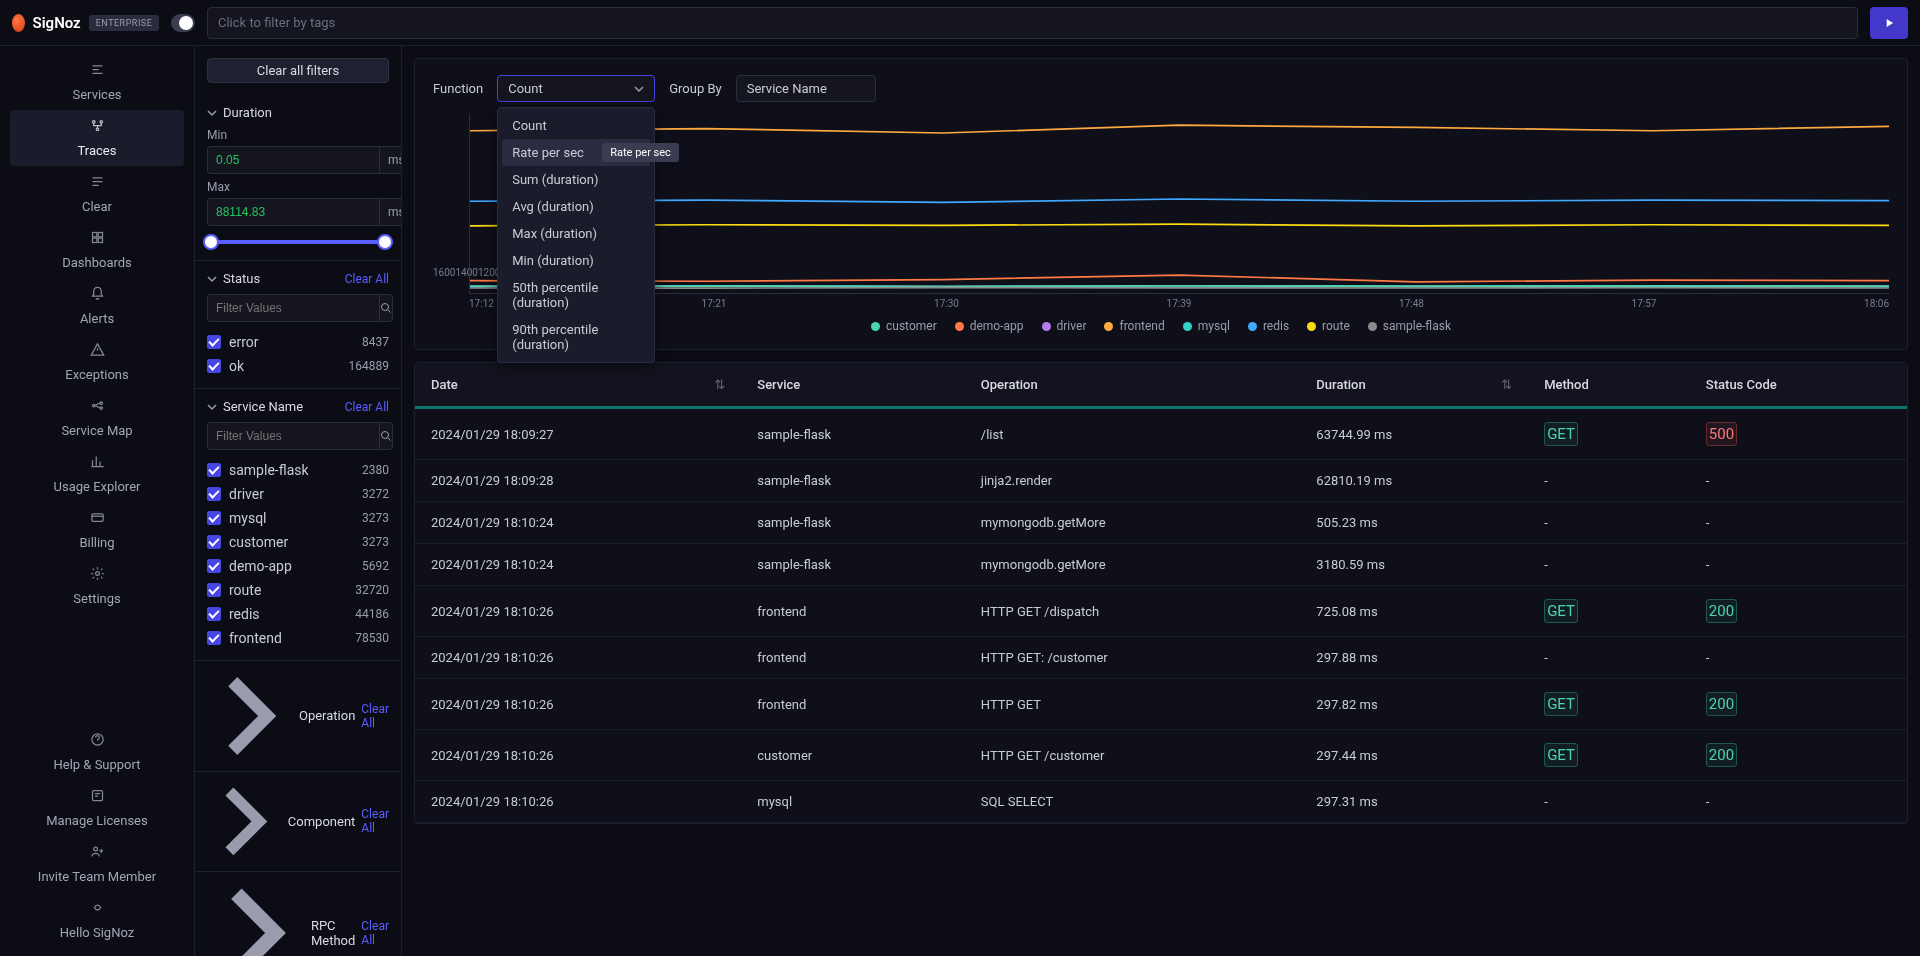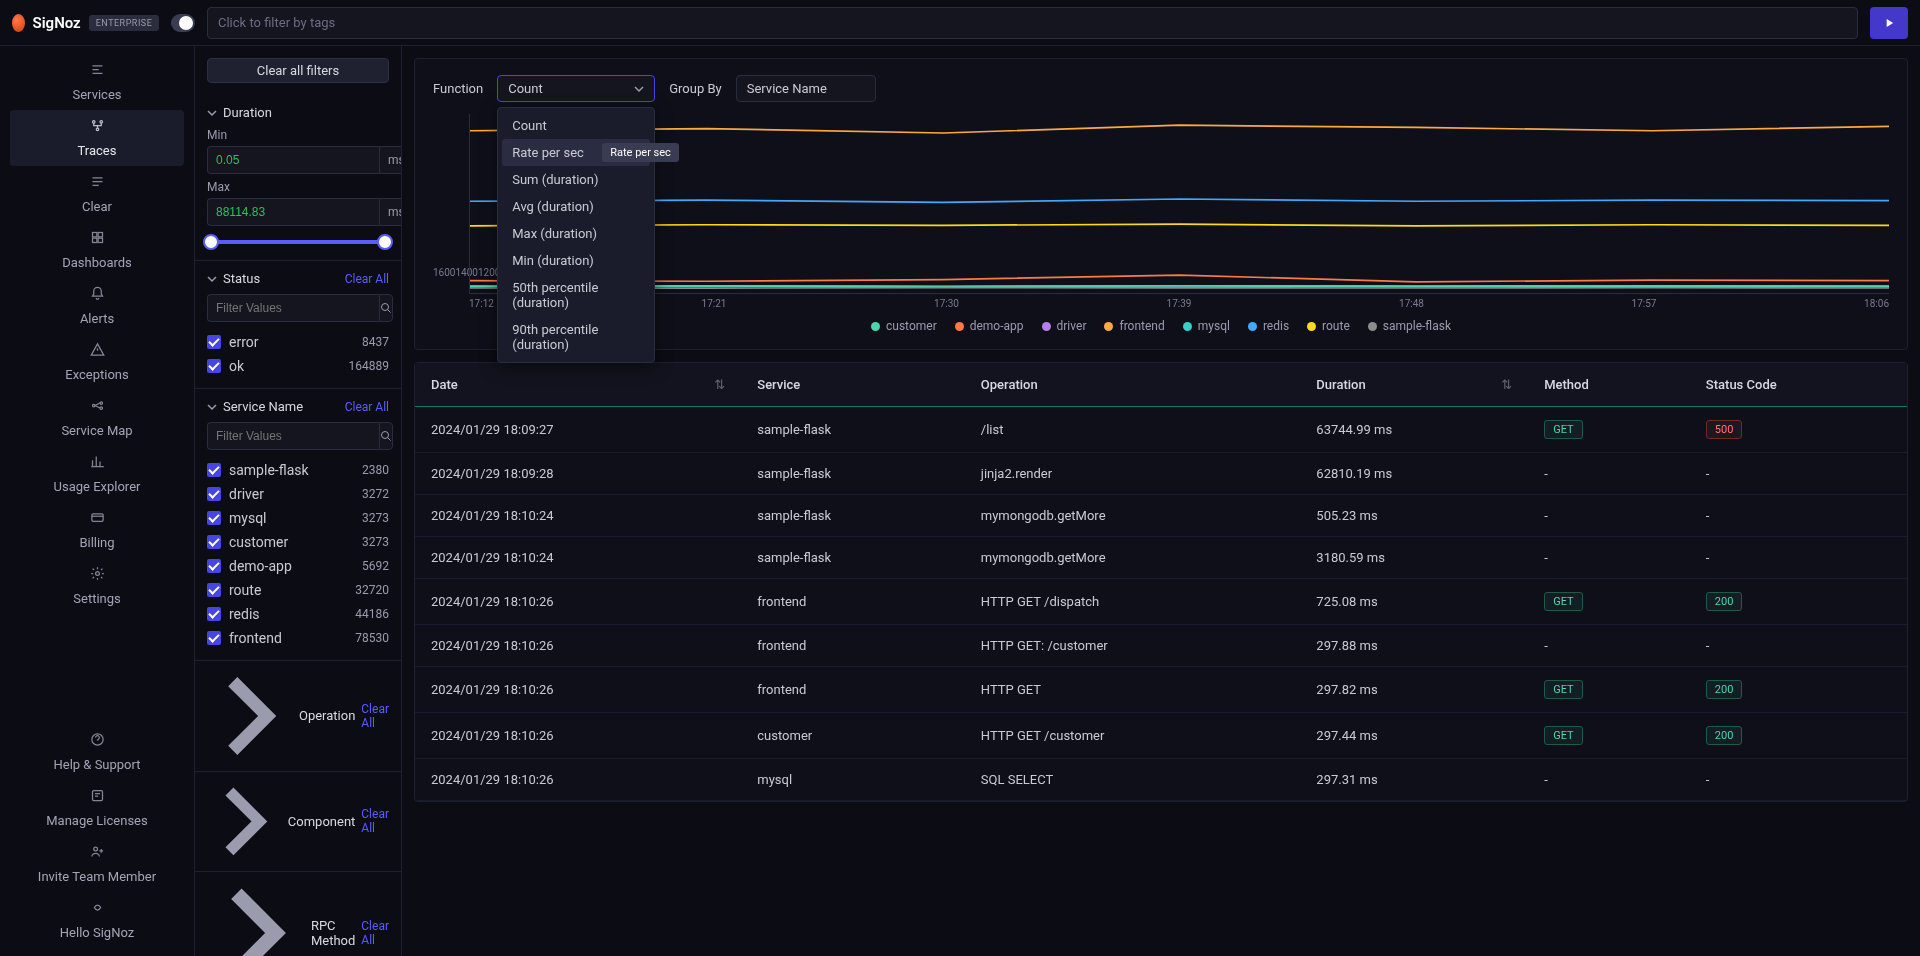--- a/index.html
+++ b/index.html
@@ -89,24 +89,24 @@
 .plot { flex: 1; position: relative; border-left: 1px solid #2a2d3e; border-bottom: 1px solid #2a2d3e; }
 .plot svg { width: 100%; height: 100%; }
 .x-axis { display: flex; justify-content: space-between; font-size: 10px; color: #7a7c8f; padding-left: 36px; margin-top: 4px; }
 .legend { display: flex; gap: 18px; justify-content: center; margin-top: 10px; flex-wrap: wrap; }
 .legend-item { display: flex; align-items: center; gap: 6px; font-size: 12px; color: #9a9cad; }
 .legend-dot { width: 9px; height: 9px; border-radius: 50%; }
 
 
 .table-card { margin: 12px; border: 1px solid #1e2030; border-radius: 4px; background: #0e0f19; }
 table { width: 100%; border-collapse: collapse; }
-thead th { text-align: left; padding: 14px 16px; color: #d8d9e2; font-weight: 500; font-size: 13px; border-bottom: 1px solid #0f766e; background: #12131e; margin-top: 36px; }
+thead th { text-align: left; padding: 14px 16px; color: #d8d9e2; font-weight: 500; font-size: 13px; border-bottom: 3px solid #0f766e; background: #12131e; margin-top: 36px; }
 thead th .sort { float: right; opacity: 0.4; }
 tbody td { padding: 13px 16px; border-bottom: 1px solid #1a1c2b; font-size: 13px; color: #c9cbd4; }
-.pill { display: inline-block; padding: 2px 8px; border-radius: 3px; font-size: 11px; border: 1px solid; }
+.pill { display: inline-block; padding: 2px 2px; border-radius: 3px; font-size: 15px; border: 1px solid; }
 .pill-get { color: #4dd4ac; border-color: #1f5a47; background: rgba(77,212,172,0.08); }
 .pill-500 { color: #ff7875; border-color: #6b2b29; background: rgba(255,120,117,0.08); }
 .pill-200 { color: #4dd4ac; border-color: #1f5a47; background: rgba(77,212,172,0.08); }
 svg { display: block; }
 
 ::-webkit-scrollbar { width: 8px; height: 8px; }
 ::-webkit-scrollbar-thumb { background: #2a2d3e; border-radius: 4px; }
 </style>
 </head>
 <body>

